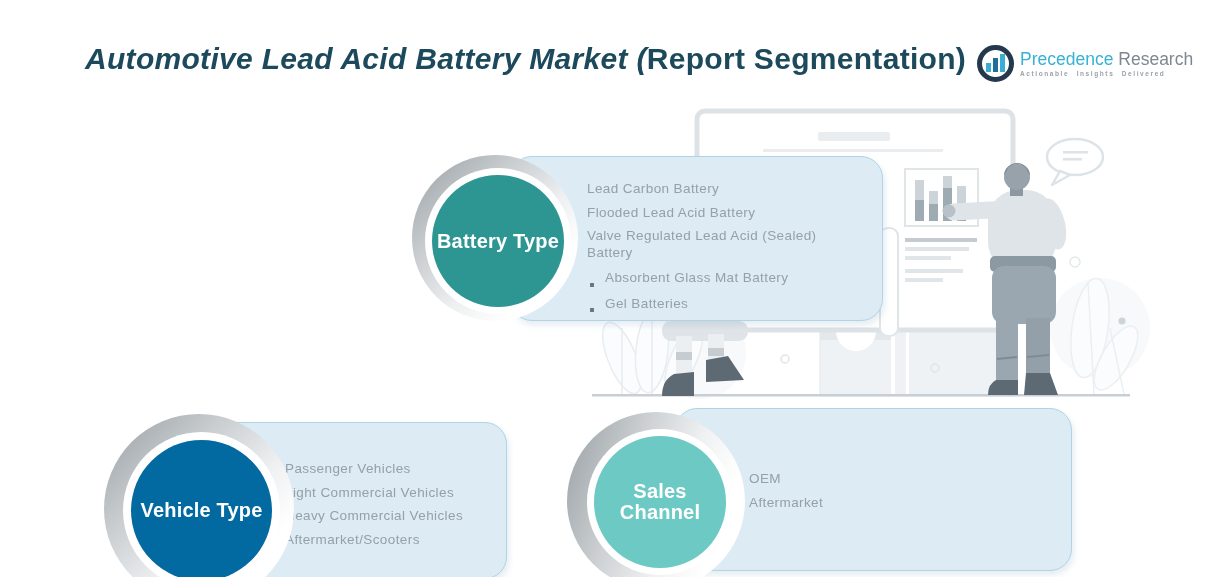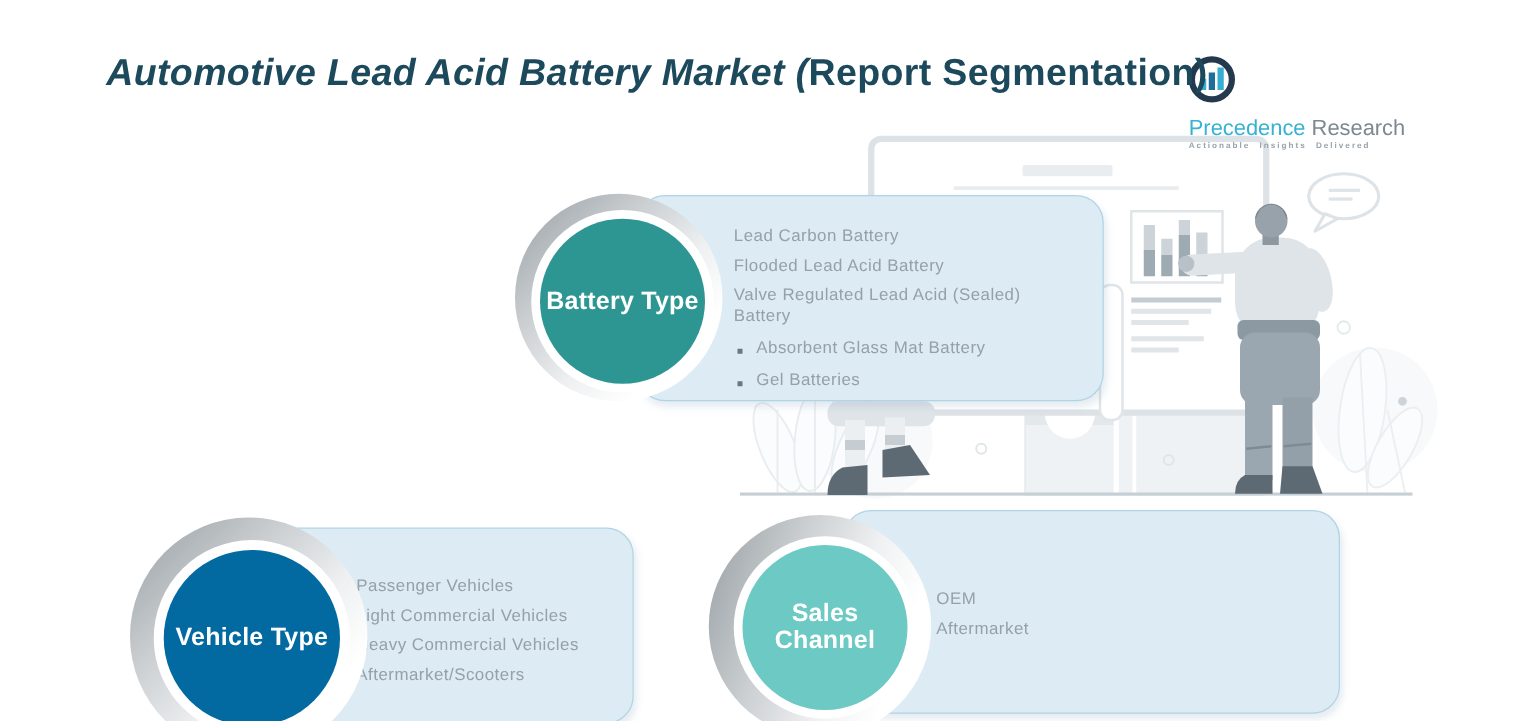--- a/index.html
+++ b/index.html
@@ -8,21 +8,21 @@
     font-family:"Liberation Sans",sans-serif;
     margin-top:28px;
   }
   
   .title{
     position:absolute;left:85px;top:14px;z-index:3;white-space:nowrap;
     font-size:30px;font-weight:bold;color:#1c4a5c;letter-spacing:.3px;
   }
   .title .it{font-style:italic;}
   
-  .logo{position:absolute;left:951px;top:17px;z-index:2;display:flex;align-items:flex-start;gap:6px;flex-direction:column;}
+  .logo{position:absolute;left:977px;top:17px;z-index:2;display:flex;align-items:flex-start;gap:6px;}
   .logo-icon{
     position:relative;width:37px;height:37px;border-radius:50%;
     border:5px solid #24384e;box-sizing:border-box;background:#fff;flex:0 0 auto;
   }
   .logo-icon .bar{position:absolute;bottom:5px;width:5px;background:#39aed2;}
   .logo-icon .b1{left:4px;height:9px;}
   .logo-icon .b2{left:11px;height:14px;background:#1f6f96;}
   .logo-icon .b3{left:18px;height:18px;}
   .logo-text{display:flex;flex-direction:column;padding-top:5px;}
   .logo-brand{font-size:17.5px;line-height:19px;white-space:nowrap;}
@@ -30,21 +30,21 @@
   .logo-brand .r{color:#7d8890;}
   .logo-tagline{font-size:6.5px;letter-spacing:1.6px;word-spacing:4px;color:#98a3aa;white-space:nowrap;margin-top:1px;font-weight:bold;}
   
   .panel{
     position:absolute;z-index:1;box-sizing:border-box;background:#dcebf4;
     border:1.5px solid #b0d4e5;border-radius:22px;
     box-shadow:2px 4px 6px rgba(110,150,180,.18);
     color:#95a0a8;font-size:13.5px;letter-spacing:.4px;line-height:16.5px;
   }
   .panel .item{margin-bottom:7px;}
-  .panel .sub{display:flex;align-items:center;margin-top:9px;}
+  .panel .sub{display:flex;align-items:flex-end;margin-top:9px;}
   .panel .sq{flex:0 0 auto;width:4px;height:4px;background:#6b7883;margin:6px 11px 0 3px;}
   .p-battery{left:510px;top:128px;width:373px;height:165px;padding:24px 20px 0 76px;}
   .p-vehicle{left:208px;top:394px;width:299px;height:157px;padding:38px 14px 0 76px;}
   .p-sales  {left:675px;top:380px;width:397px;height:163px;padding:62px 14px 0 73px;}
   
   .arc,.ring,.disc{position:absolute;border-radius:50%;}
   .arc{z-index:2;background:linear-gradient(135deg,#969da2 0%,#c9cdd0 32%,#eef0f1 58%,#ffffff 78%);}
   .ring{z-index:2;background:#fff;}
   .disc{z-index:2;display:flex;align-items:center;justify-content:center;text-align:center;
         color:#fff;font-weight:bold;font-size:20px;letter-spacing:.2px;line-height:21px;}

